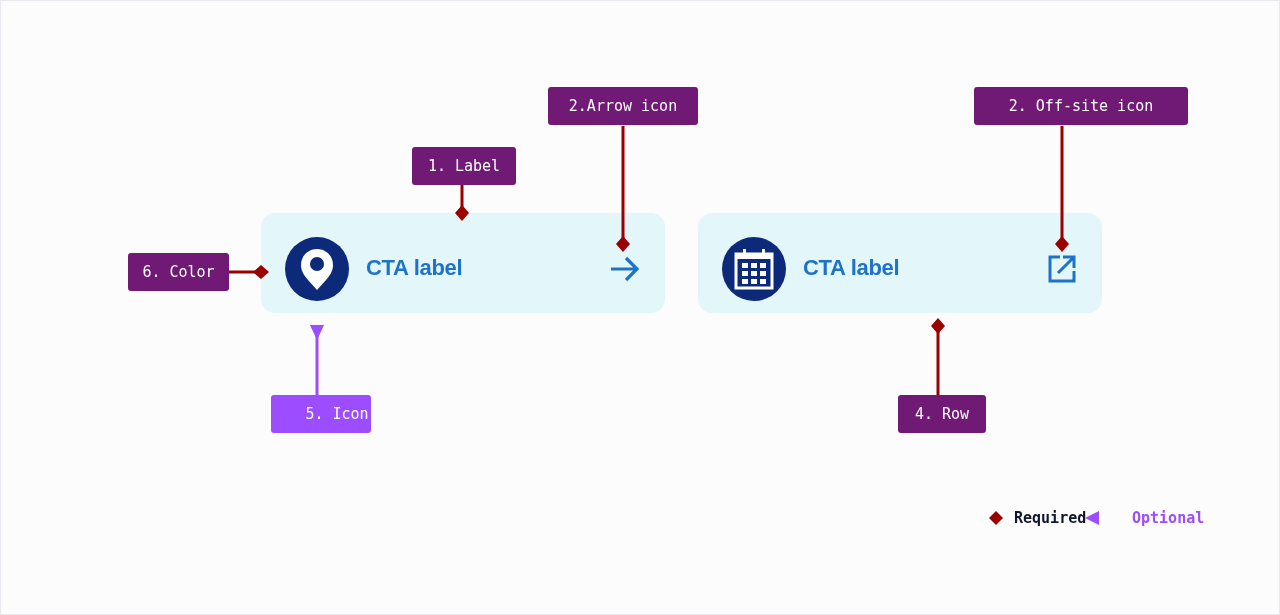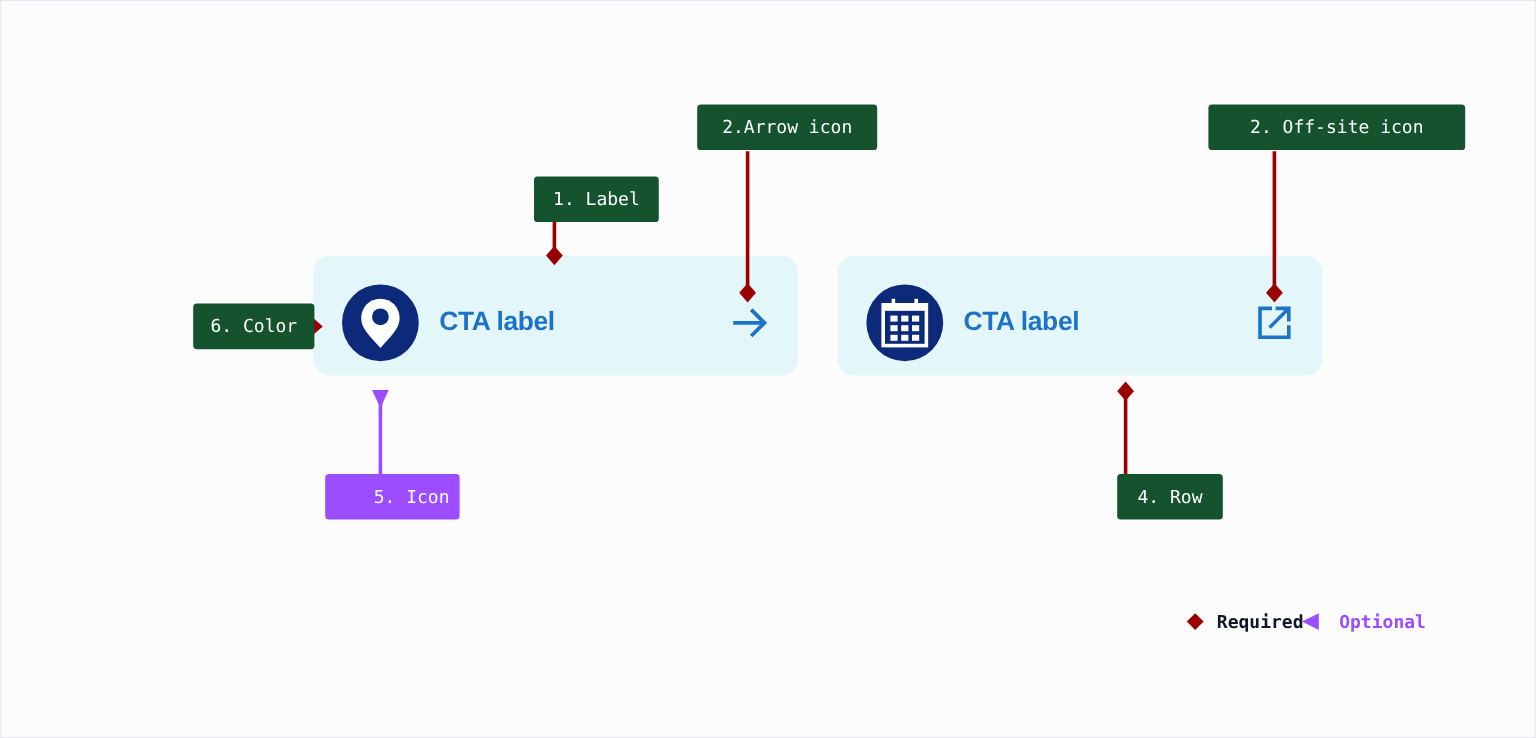--- a/index.html
+++ b/index.html
@@ -65,21 +65,21 @@
       color: #ffffff;
       font-family: "DejaVu Sans Mono", "Liberation Mono", monospace;
       font-size: 15px;
       display: flex;
       align-items: center;
       justify-content: center;
       padding: 0 14px;
       box-sizing: border-box;
       white-space: nowrap;
     }
-    .tag.req { background: #14532d; margin-left: 33px; }
+    .tag.req { background: #701a75; }
     .tag.opt { background: #9b4dff; }
     svg.overlay {
       position: absolute;
       left: 0; top: 0;
       width: 1280px; height: 615px;
       pointer-events: none;
     }
     .legend {
       position: absolute;
       top: 509px;
@@ -87,21 +87,21 @@
       font-weight: bold;
       font-size: 15px;
       display: flex;
       align-items: center;
     }
     .legend .marker {
       display: inline-block;
       margin-right: 10px;
     }
     .legend-required { left: 988px; color: #0f172a; }
-    .legend-optional { left: 1084px; color: #9b4dff; }
+    .legend-optional { left: 1084px; color: #9b4dff; gap: 16px; }
   </style>
 </head>
 <body>
 
 <div class="frame"></div>
 
 <div class="card card-1">
   <div class="icon-circle">
     <svg width="34" height="42" viewBox="0 0 34 42">
       <path d="M17 1 C8 1 1 8 1 17 C1 23 4 27 8 32 L17 42 L26 32 C30 27 33 23 33 17 C33 8 26 1 17 1 Z" fill="#ffffff"></path>
@@ -159,21 +159,21 @@
   <polygon points="253,272 261,265 269,272 261,279" fill="#9b0000"></polygon>
 
   <line x1="317" y1="335" x2="317" y2="396" stroke="#9b4dff" stroke-width="3"></line>
   <polygon points="310,325 324,325 317,340" fill="#9b4dff"></polygon>
 </svg>
 
 <div class="tag req" style="left:412px; top:147px; width:104px;">1. Label</div>
 <div class="tag req" style="left:548px; top:87px; width:150px;">2.Arrow icon</div>
 <div class="tag req" style="left:974px; top:87px; width:214px;">2. Off-site icon</div>
 <div class="tag req" style="left:898px; top:395px; width:88px;">4. Row</div>
-<div class="tag opt" style="left:271px; top:395px; width:112px;padding-left:46px;">5. Icon</div>
+<div class="tag opt" style="left:271px; top:395px; width:100px;padding-left:46px;">5. Icon</div>
 <div class="tag req" style="left:128px; top:253px; width:101px;">6. Color</div>
 
 <div class="legend legend-required">
   <svg class="marker" width="16" height="16" viewBox="0 0 16 16">
     <polygon points="8,1 15,8 8,15 1,8" fill="#9b0000"></polygon>
   </svg>
   <span>Required</span>
 </div>
 <div class="legend legend-optional">
   <svg class="marker" width="16" height="16" viewBox="0 0 16 16">

